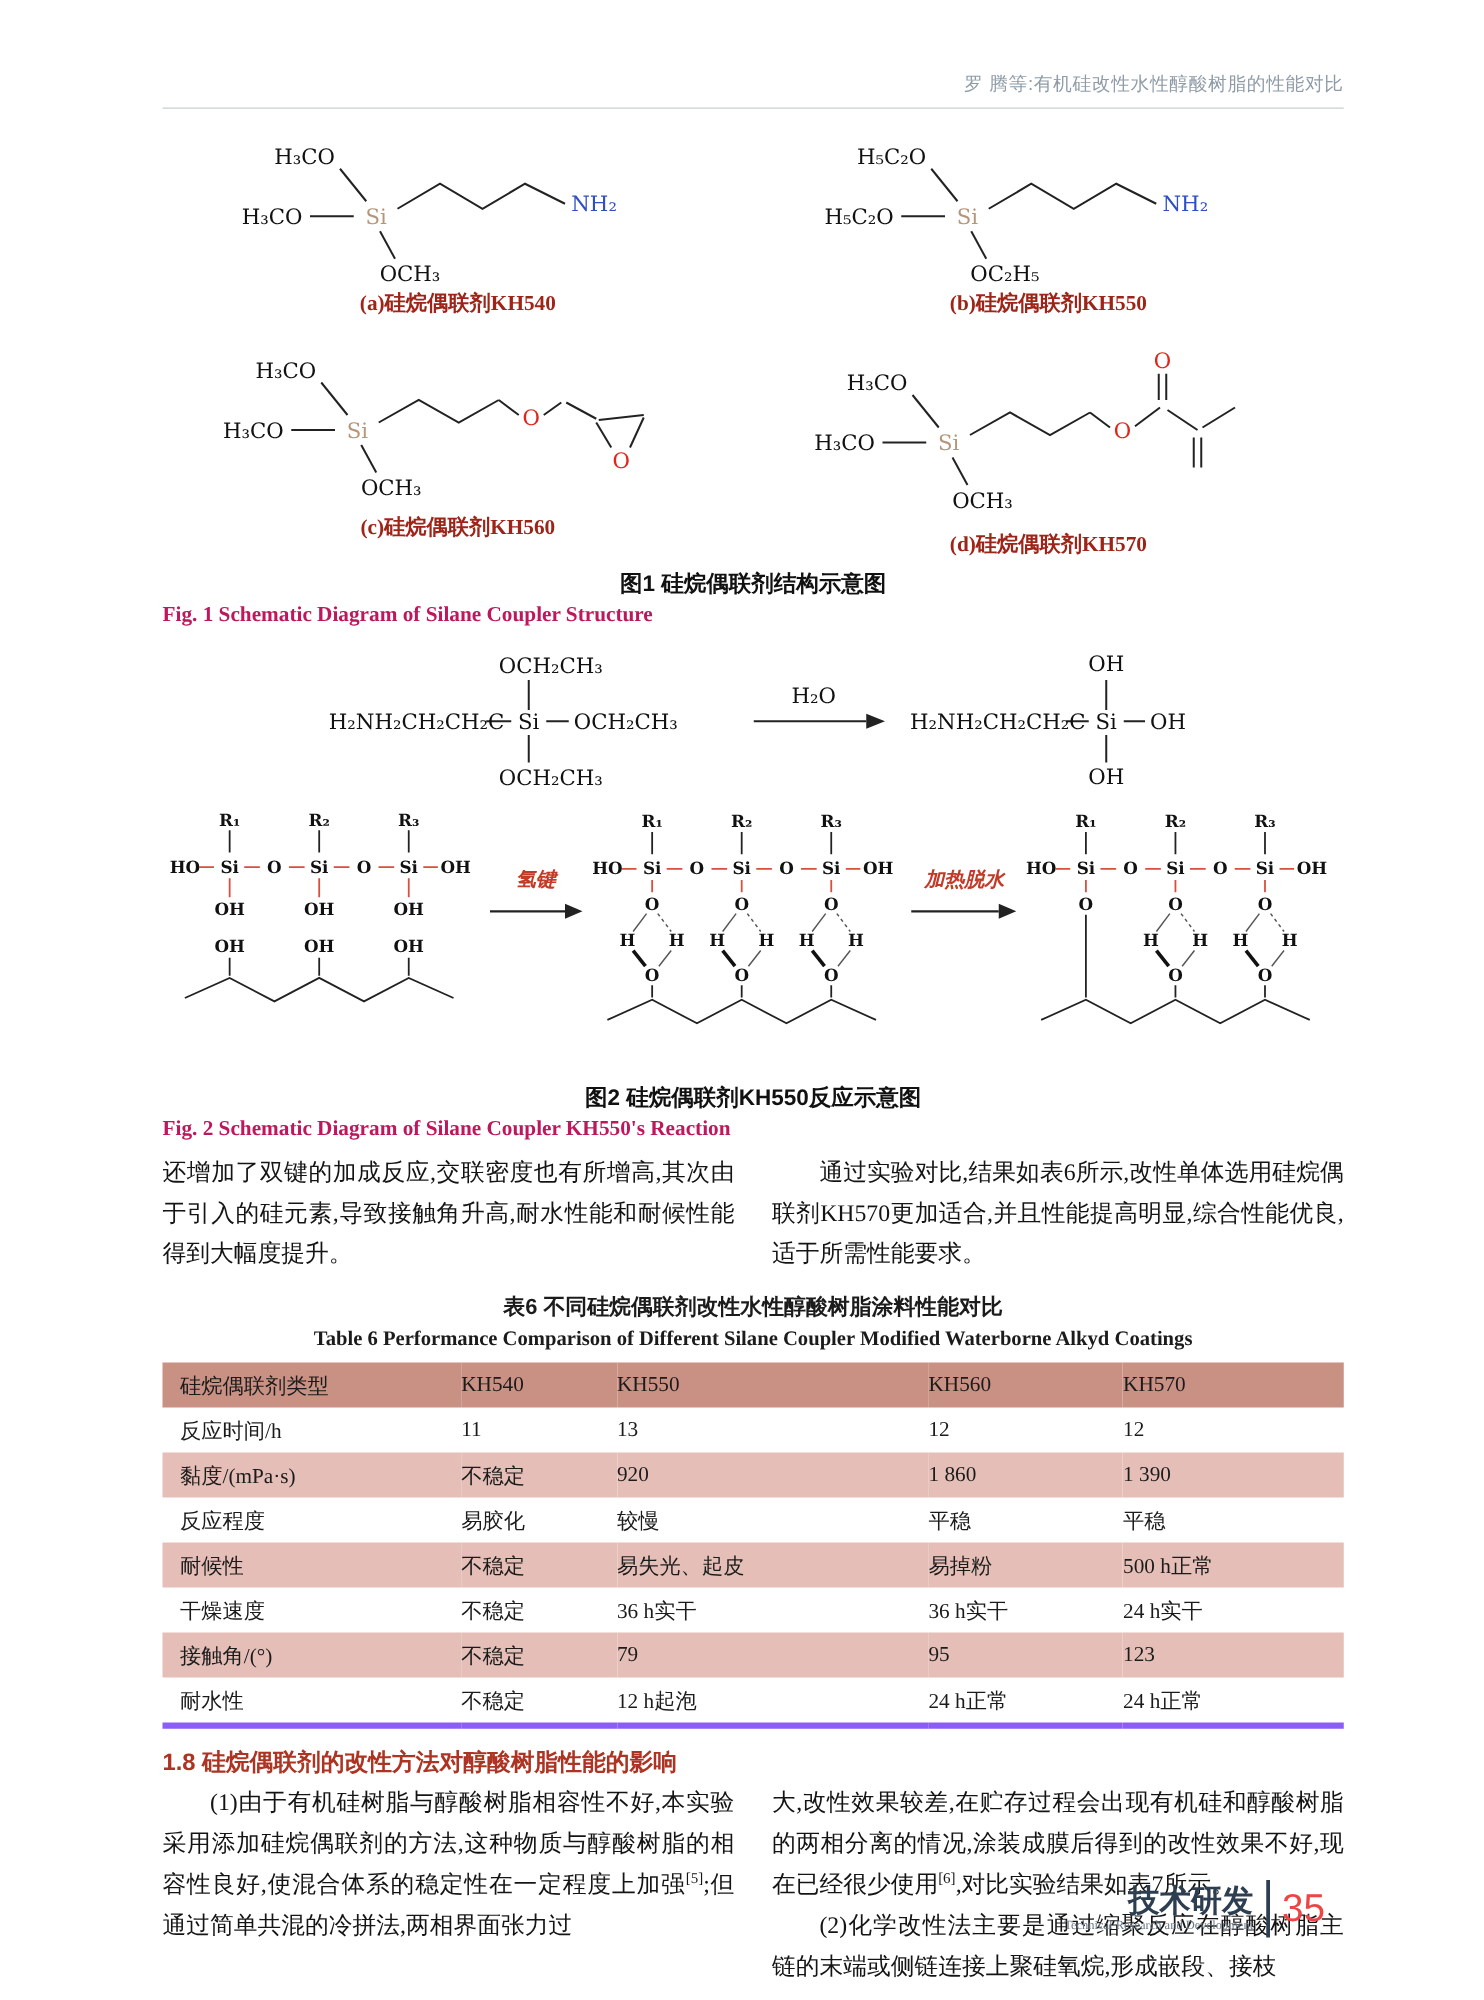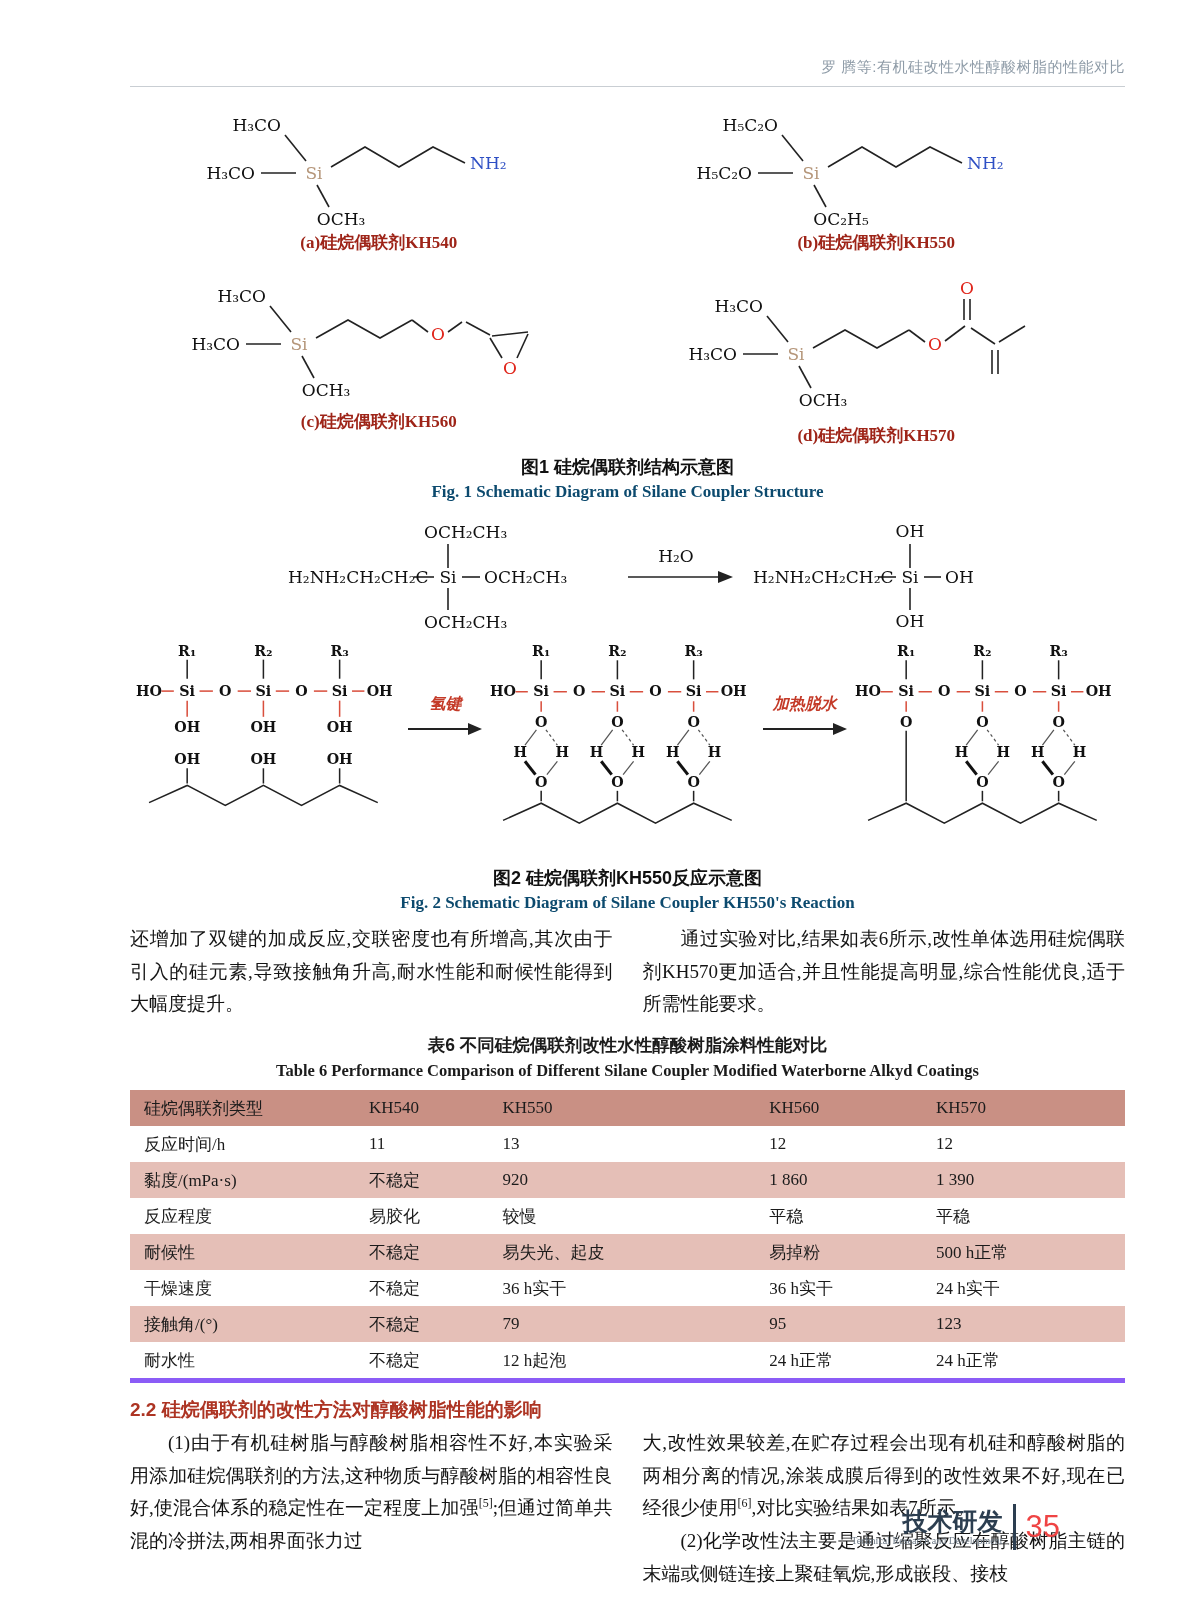--- a/index.html
+++ b/index.html
@@ -1,21 +1,21 @@
 <!DOCTYPE html>
 <html><head>
 <meta charset="utf-8">
 <style>
   html,body{margin:0;padding:0;}
   body{
     width:1187px;height:1600px;background:#ffffff;overflow:hidden;
     font-family:"Liberation Serif","DejaVu Serif",serif;color:#1b1b1b;
   }
   .page{position:relative;box-sizing:border-box;width:1187px;height:1600px;
-    padding:58px 62px 0 130px;}
+    padding:58px 112px 0 130px;}
   
   .running-head{
     text-align:right;color:#8f9ca8;font-size:15px;letter-spacing:.5px;
     font-family:"Liberation Sans","DejaVu Sans",sans-serif;
     padding-bottom:9px;border-bottom:1px solid #c9ced3;}
   
   .fig1-grid{display:grid;grid-template-columns:1fr 1fr;margin-top:14px;row-gap:18px;}
   .structure{display:flex;flex-direction:column;align-items:center;}
   .struct-label{color:#9e2418;font-size:17px;font-weight:bold;margin-top:0;
     font-family:"Liberation Serif","DejaVu Serif",serif;}
@@ -27,22 +27,22 @@
   .tan{fill:#b5967a;}
   .bond{stroke:#222;stroke-width:1.6;fill:none;}
   .rbond{stroke:#d94f3d;stroke-width:1.6;fill:none;}
   .hdash{stroke:#555;stroke-width:1.3;stroke-dasharray:3 3;fill:none;}
   .wedge{stroke:#111;stroke-width:3.2;fill:none;}
   .thin{stroke:#555;stroke-width:1.3;fill:none;}
   .panel-atom{font-family:"DejaVu Serif","Liberation Serif",serif;font-size:15px;font-weight:bold;fill:#111;}
   
   .fig-cap-zh{text-align:center;font-weight:bold;font-size:18px;margin-top:8px;
     font-family:"Liberation Sans","DejaVu Sans",sans-serif;color:#111;}
-  .fig-cap-en{text-align:center;font-weight:bold;font-size:17px;margin-top:3px;
-    font-family:"Liberation Serif","DejaVu Serif",serif;color:#0c4a6e;}
+  .fig-cap-en{text-align:left;font-weight:bold;font-size:17px;margin-top:3px;
+    font-family:"Liberation Serif","DejaVu Serif",serif;color:#be185d;}
   .reaction-wrap{display:flex;justify-content:center;margin-top:8px;}
   .panels{display:flex;justify-content:space-between;align-items:flex-start;margin-top:4px;}
   .arrow-block{display:flex;flex-direction:column;align-items:center;margin-top:58px;}
   .arrow-label{color:#c43a28;font-size:16px;font-style:italic;font-weight:bold;
     font-family:"Liberation Serif","DejaVu Serif",serif;margin-bottom:0;}
   
   .two-col{display:flex;gap:30px;margin-top:10px;}
   .col{flex:1;font-size:19px;line-height:1.72;text-align:justify;color:#141414;}
   .col p{margin:0;}
   .indent{text-indent:2em;}
@@ -440,21 +440,21 @@
       <tr>
         <td>耐水性</td>
           <td>不稳定</td>
           <td>12 h起泡</td>
           <td>24 h正常</td>
           <td>24 h正常</td>
       </tr>
     </tbody>
   </table>
 
-  <div class="sec-head">2.2  硅烷偶联剂的改性方法对醇酸树脂性能的影响</div>
+  <div class="sec-head">1.8  硅烷偶联剂的改性方法对醇酸树脂性能的影响</div>
   <div class="two-col" style="margin-top:4px">
     <div class="col">
       <p class="indent"><span>(1)由于有机硅树脂与醇酸树脂相容性不好,本实验采用添加硅烷偶联剂的方法,这种物质与醇酸树脂的相容性良好,使混合体系的稳定性在一定程度上加强</span><sup>[5]</sup><span>;但通过简单共混的冷拼法,两相界面张力过</span></p>
     </div>
     <div class="col">
       <p><span>大,改性效果较差,在贮存过程会出现有机硅和醇酸树脂的两相分离的情况,涂装成膜后得到的改性效果不好,现在已经很少使用</span><sup>[6]</sup><span>,对比实验结果如表7所示。</span></p>
       <p class="indent">(2)化学改性法主要是通过缩聚反应在醇酸树脂主链的末端或侧链连接上聚硅氧烷,形成嵌段、接枝</p>
     </div>
   </div>
 

